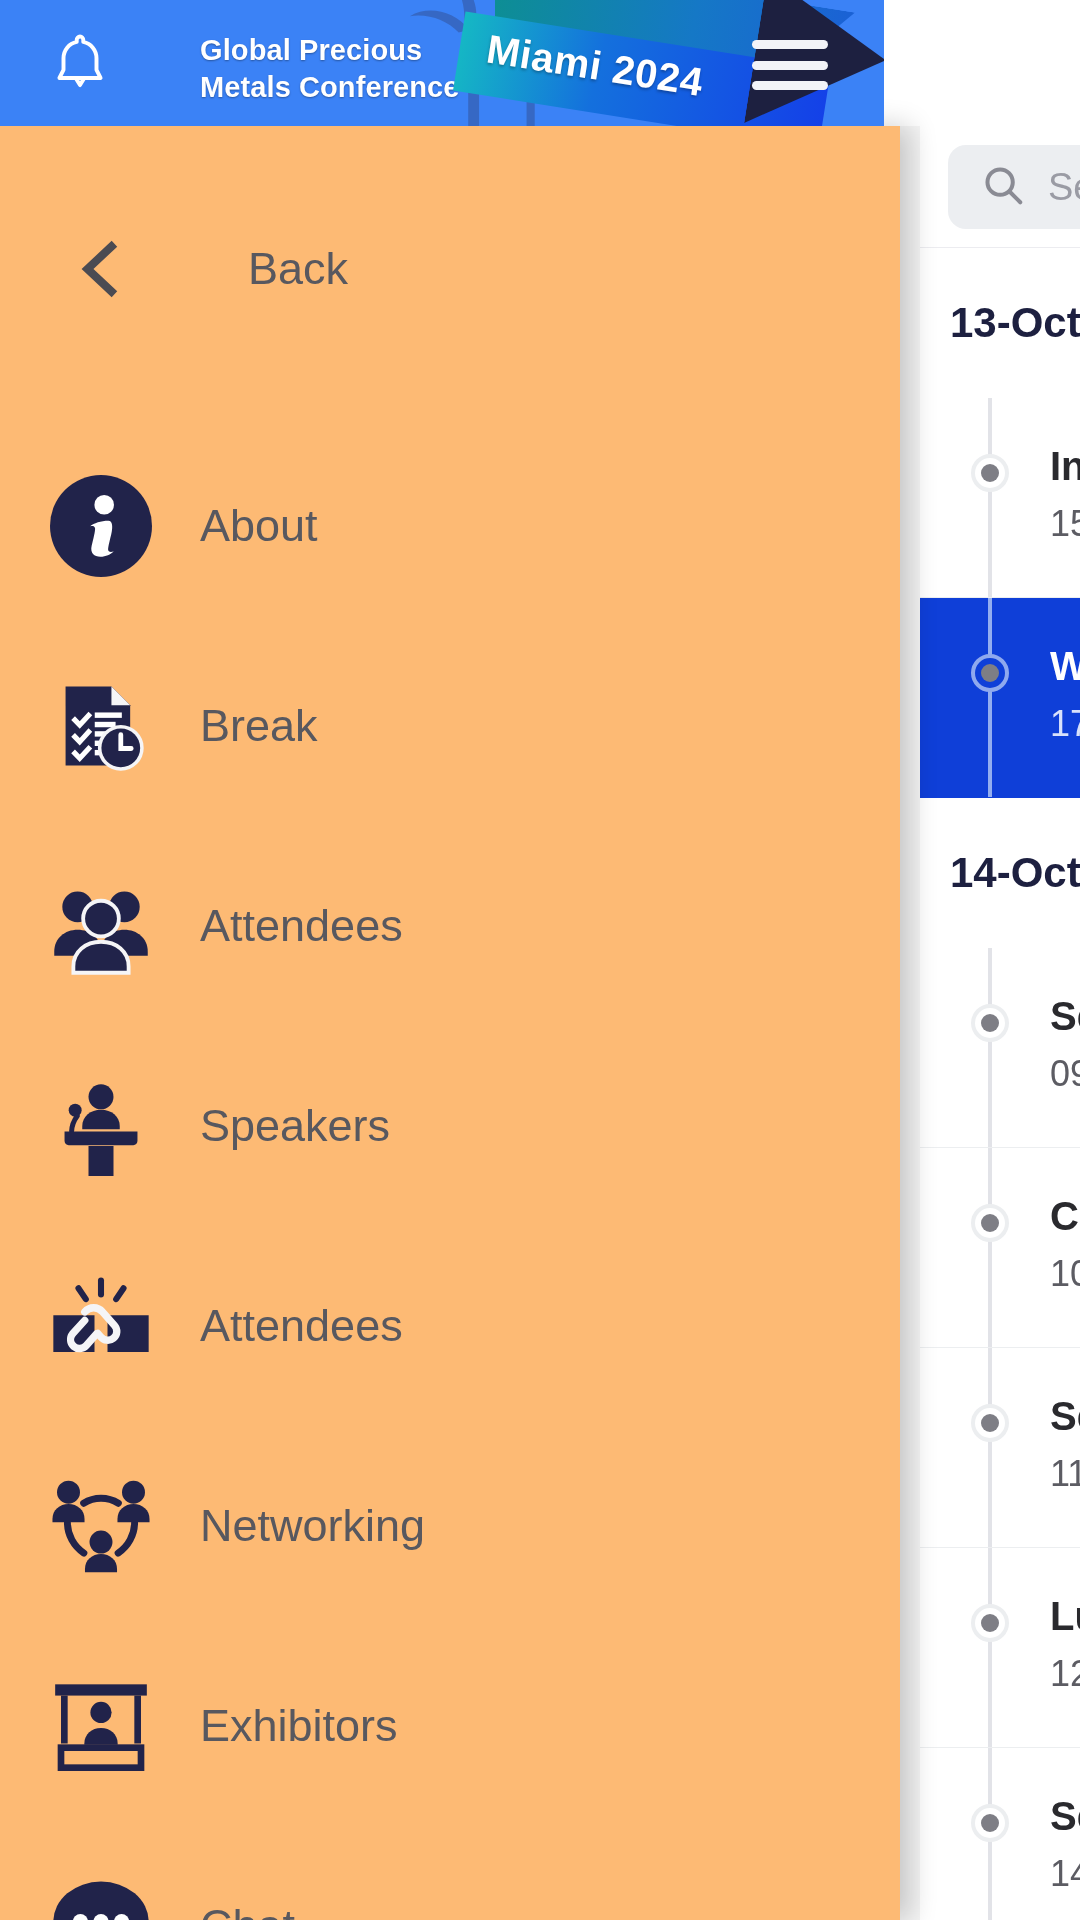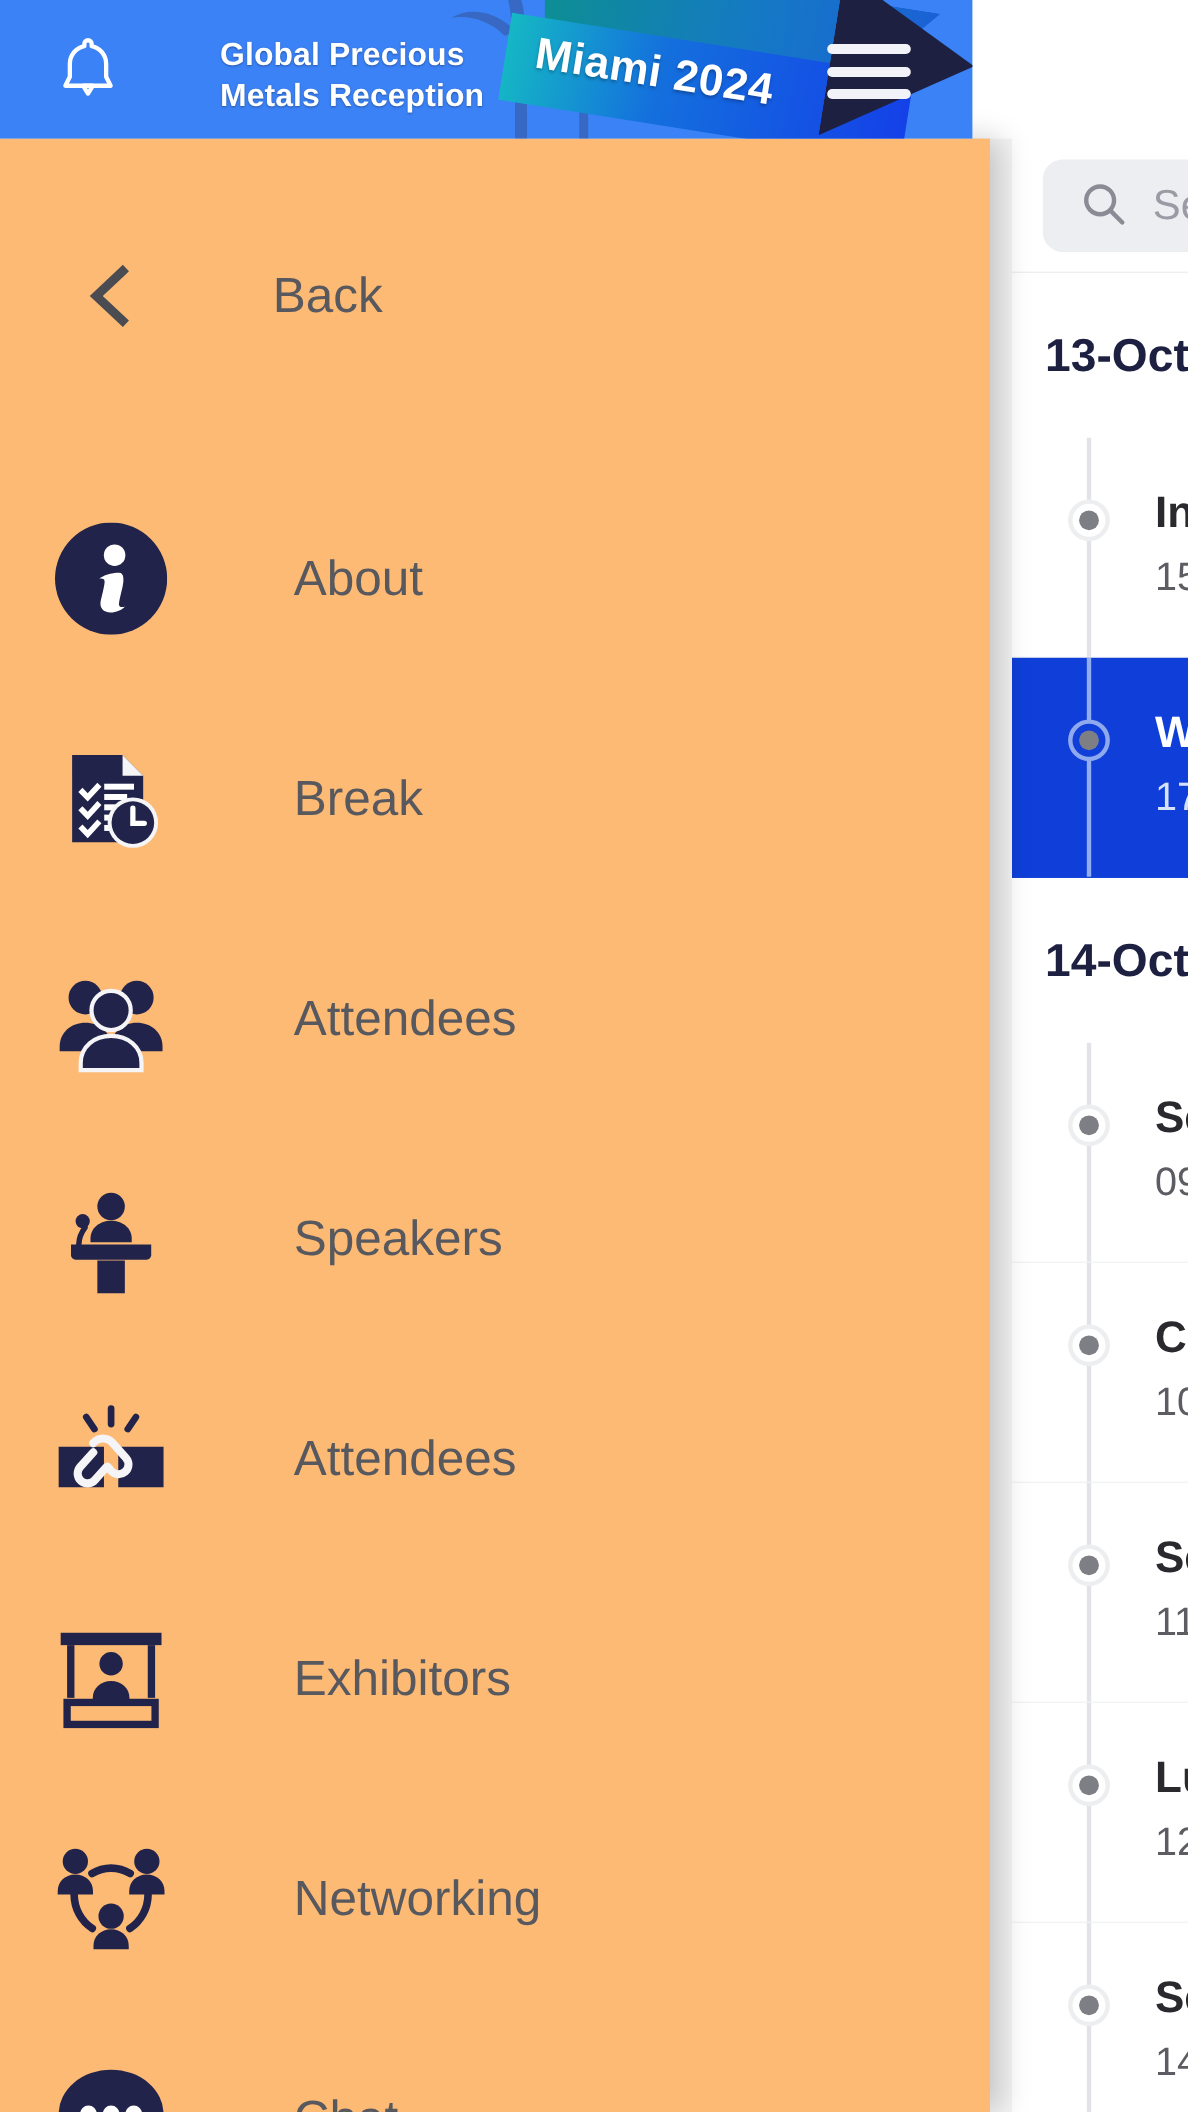--- a/index.html
+++ b/index.html
@@ -127,21 +127,21 @@
   .d-item {
     position:relative; display:flex; align-items:center;
     height:200px; padding-left:46px;
   }
   .d-item.back { height:210px; margin-top:38px; }
   .d-icon {
     width:110px; min-width:110px; height:110px;
     display:flex; align-items:center; justify-content:center;
   }
   .d-label {
-    margin-left:111px; font-size:45px; color:#58585f; font-weight:400;
+    margin-left:44px; font-size:45px; color:#58585f; font-weight:400;
     white-space:nowrap;
   }
   .d-item.back .d-label { margin-left:92px; }
   .gap { height:52px; }
 </style>
 </head>
 <body>
 
 <div id="app">
 
@@ -332,47 +332,47 @@
           <path d="M27 19h19v17H27z" fill="#21234a"></path>
           <path d="M16.5 17.5c2.2-2.6 6-2.6 8.2 0l5.5 6.2c1.6 1.8 1.4 4.4-.4 5.9-1.8 1.5-4.4 1.2-5.9-.6l-1.4-1.6" fill="none" stroke="#f5f5f7" stroke-width="3.4" stroke-linecap="round" stroke-linejoin="round"></path>
           <path d="M22 27.6l-4.8 5.4c-1.5 1.7-4.1 1.9-5.8.4-1.7-1.5-1.9-4-.5-5.8l5.6-6.2" fill="none" stroke="#f5f5f7" stroke-width="3.4" stroke-linecap="round" stroke-linejoin="round"></path>
         </svg>
       </span>
       <span class="d-label">Attendees</span>
     </div>
 
     <div class="d-item">
       <span class="d-icon">
-        <svg width="100" height="100" viewBox="0 0 48 48">
-          <rect x="2" y="4" width="44" height="5.4" fill="#21234a"></rect>
-          <rect x="4.8" y="9.4" width="3.2" height="23" fill="#21234a"></rect>
-          <rect x="40" y="9.4" width="3.2" height="23" fill="#21234a"></rect>
-          <circle cx="24" cy="17.5" r="5.1" fill="#21234a"></circle>
-          <path d="M16 32.4c0-4.4 3.6-7.4 8-7.4s8 3 8 7.4v.6H16z" fill="#21234a"></path>
-          <rect x="4.8" y="34.4" width="38.4" height="9.6" fill="none" stroke="#21234a" stroke-width="3.2"></rect>
-        </svg>
-      </span>
-      <span class="d-label">Exhibitors</span>
-    </div>
-
-    <div class="d-item">
-      <span class="d-icon">
         <svg width="104" height="104" viewBox="0 0 48 48">
           <path d="M16 13.5a15 15 0 0 1 16 0" fill="none" stroke="#21234a" stroke-width="3.2" stroke-linecap="round"></path>
           <path d="M8.5 22.5a17 17 0 0 0 7.6 14" fill="none" stroke="#21234a" stroke-width="3.2" stroke-linecap="round"></path>
           <path d="M39.5 22.5a17 17 0 0 1-7.6 14" fill="none" stroke="#21234a" stroke-width="3.2" stroke-linecap="round"></path>
           <circle cx="9" cy="8.4" r="5.3" fill="#21234a"></circle>
           <path d="M1.6 20.8c0-4.1 3.3-6.9 7.4-6.9s7.4 2.8 7.4 6.9v1.5H1.6z" fill="#21234a"></path>
           <circle cx="39" cy="8.4" r="5.3" fill="#21234a"></circle>
           <path d="M31.6 20.8c0-4.1 3.3-6.9 7.4-6.9s7.4 2.8 7.4 6.9v1.5H31.6z" fill="#21234a"></path>
           <circle cx="24" cy="31.4" r="5.3" fill="#21234a"></circle>
           <path d="M16.6 43.8c0-4.1 3.3-6.9 7.4-6.9s7.4 2.8 7.4 6.9v1.5H16.6z" fill="#21234a"></path>
         </svg>
       </span>
       <span class="d-label">Networking</span>
+    </div>
+
+    <div class="d-item">
+      <span class="d-icon">
+        <svg width="100" height="100" viewBox="0 0 48 48">
+          <rect x="2" y="4" width="44" height="5.4" fill="#21234a"></rect>
+          <rect x="4.8" y="9.4" width="3.2" height="23" fill="#21234a"></rect>
+          <rect x="40" y="9.4" width="3.2" height="23" fill="#21234a"></rect>
+          <circle cx="24" cy="17.5" r="5.1" fill="#21234a"></circle>
+          <path d="M16 32.4c0-4.4 3.6-7.4 8-7.4s8 3 8 7.4v.6H16z" fill="#21234a"></path>
+          <rect x="4.8" y="34.4" width="38.4" height="9.6" fill="none" stroke="#21234a" stroke-width="3.2"></rect>
+        </svg>
+      </span>
+      <span class="d-label">Exhibitors</span>
     </div>
 
     <div class="d-item">
       <span class="d-icon">
         <svg width="104" height="104" viewBox="0 0 48 48">
           <ellipse cx="24" cy="22" rx="22" ry="18.5" fill="#21234a"></ellipse>
           <path d="M13 36l2 10 9-8z" fill="#21234a"></path>
           <circle cx="14.5" cy="22" r="3.5" fill="#fff"></circle>
           <circle cx="24" cy="22" r="3.5" fill="#fff"></circle>
           <circle cx="33.5" cy="22" r="3.5" fill="#fff"></circle>
@@ -402,21 +402,21 @@
       <span>
         <svg width="62" height="66" viewBox="0 0 24 26" fill="none" stroke="#ffffff" stroke-width="1.55" stroke-linecap="round" stroke-linejoin="round">
           <path d="M12 2.2a1.3 1.3 0 0 1 1.3 1.3v.8a6.5 6.5 0 0 1 5.2 6.4v4.6l1.6 3.2H3.9l1.6-3.2v-4.6a6.5 6.5 0 0 1 5.2-6.4v-.8A1.3 1.3 0 0 1 12 2.2z"></path>
           <path d="M10.3 18.5h3.4l-1.7 2.8z"></path>
         </svg>
       </span>
     </div>
 
     <div class="brand">
       <div>Global Precious</div>
-      <div>Metals Reception</div>
+      <div>Metals Conference</div>
     </div>
 
     <div class="ribbon-wrap">
       <div class="ribbon-teal"></div>
       <div class="ribbon-blue"></div>
       <div class="ribbon-notch"></div>
       <div class="ribbon-text">Miami 2024</div>
     </div>
 
     <div class="burger">

